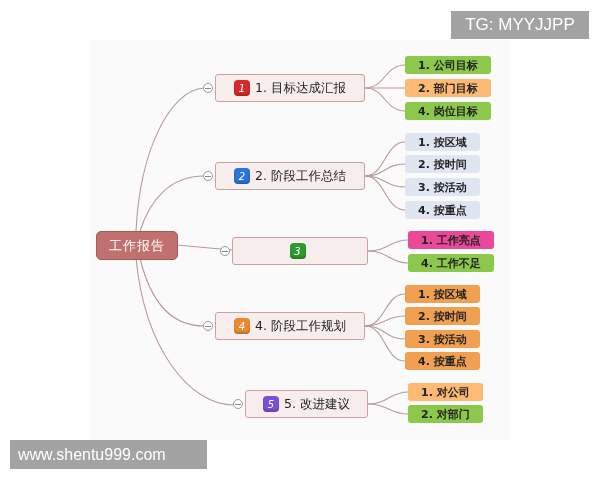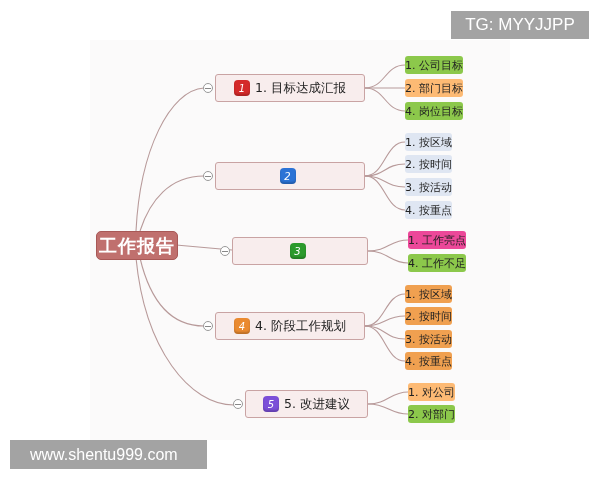--- a/index.html
+++ b/index.html
@@ -1,36 +1,36 @@
 <!DOCTYPE html>
 <html><head>
 <meta charset="utf-8">
 <style>
   html, body { margin:0; padding:0; }
   body { width:600px; height:480px; background:#ffffff; position:relative; overflow:hidden;
          font-family:"DejaVu Sans", sans-serif; }
   .panel { position:absolute; left:90px; top:40px; width:420px; height:400px; background:#fbfafa; }
   svg.links { position:absolute; left:0; top:0; width:600px; height:480px; }
   .root { position:absolute; left:96px; top:231px; width:80px; height:27px; background:#c0706e;
-          border:1px solid #a85856; border-radius:5px; color:#fff; font-size:18px;
-          display:flex; align-items:center; justify-content:center; letter-spacing:1px;font-weight:bold; }
+          border:1px solid #a85856; border-radius:5px; color:#fff; font-size:13px;
+          display:flex; align-items:center; justify-content:center; letter-spacing:1px; }
   .branch { position:absolute; height:28px; background:#f8eded; border:1px solid #c9a3a3;
             border-radius:3px; display:flex; align-items:center; justify-content:center;
             font-size:12.5px; color:#222; box-sizing:border-box; }
   .badge { width:16px; height:16px; border-radius:4px; margin-right:5px; color:#fff;
            font-size:10px; font-style:italic; display:flex; align-items:center; justify-content:center;
            box-shadow: inset 0 -2px 2px rgba(0,0,0,0.2); }
   .collapse { position:absolute; width:10px; height:10px; border:1px solid #999; border-radius:50%;
               background:#fff; box-sizing:border-box; }
   .collapse::after { content:""; position:absolute; left:1px; right:1px; top:3.5px; height:1px; background:#888; }
   .leaf { position:absolute; height:18px; border-radius:3px; font-size:11px; color:#222;
-          display:flex; align-items:center; padding:0 0; box-sizing:border-box; }
+          display:flex; align-items:center; padding:0 13px; box-sizing:border-box;font-weight:bold; }
   .watermark { position:absolute; background:#a3a3a3; color:#fff; font-family:"Liberation Sans", sans-serif; }
   .wm-top { left:451px; top:11px; width:138px; height:28px; font-size:17px; display:flex; align-items:center; justify-content:center; }
-  .wm-bottom { left:10px; top:440px; width:197px; height:29px; font-size:16px; display:flex; align-items:center; padding-left:20px; box-sizing:border-box; }
+  .wm-bottom { left:10px; top:440px; width:197px; height:29px; font-size:16px; display:flex; align-items:center; padding-left:8px; box-sizing:border-box; }
 </style>
 </head>
 <body>
 
 <div class="panel"></div>
 
 <svg class="links" viewBox="0 0 600 480">
   <g fill="none" stroke="#b89a9a" stroke-width="1.1">
 
     <path d="M136,231 C140,150 170,90 204,88"></path>
@@ -76,20 +76,21 @@
 <div class="leaf" style="left:405px;top:79px;background:#fdba74;">
     <span>2. 部门目标</span>
   </div>
 <div class="leaf" style="left:405px;top:102px;background:#8cc84b;">
     <span>4. 岗位目标</span>
   </div>
 
 <div class="collapse" style="left:203px;top:171px;"></div>
 <div class="branch" style="left:215px;top:162px;width:150px;">
   <span class="badge" style="background:#2b73d6;">2</span>
+  <span>2. 阶段工作总结</span>
 </div>
 <div class="leaf" style="left:405px;top:133px;background:#dfe6f2;">
     <span>1. 按区域</span>
   </div>
 <div class="leaf" style="left:405px;top:155px;background:#dfe6f2;">
     <span>2. 按时间</span>
   </div>
 <div class="leaf" style="left:405px;top:178px;background:#dfe6f2;">
     <span>3. 按活动</span>
   </div>

